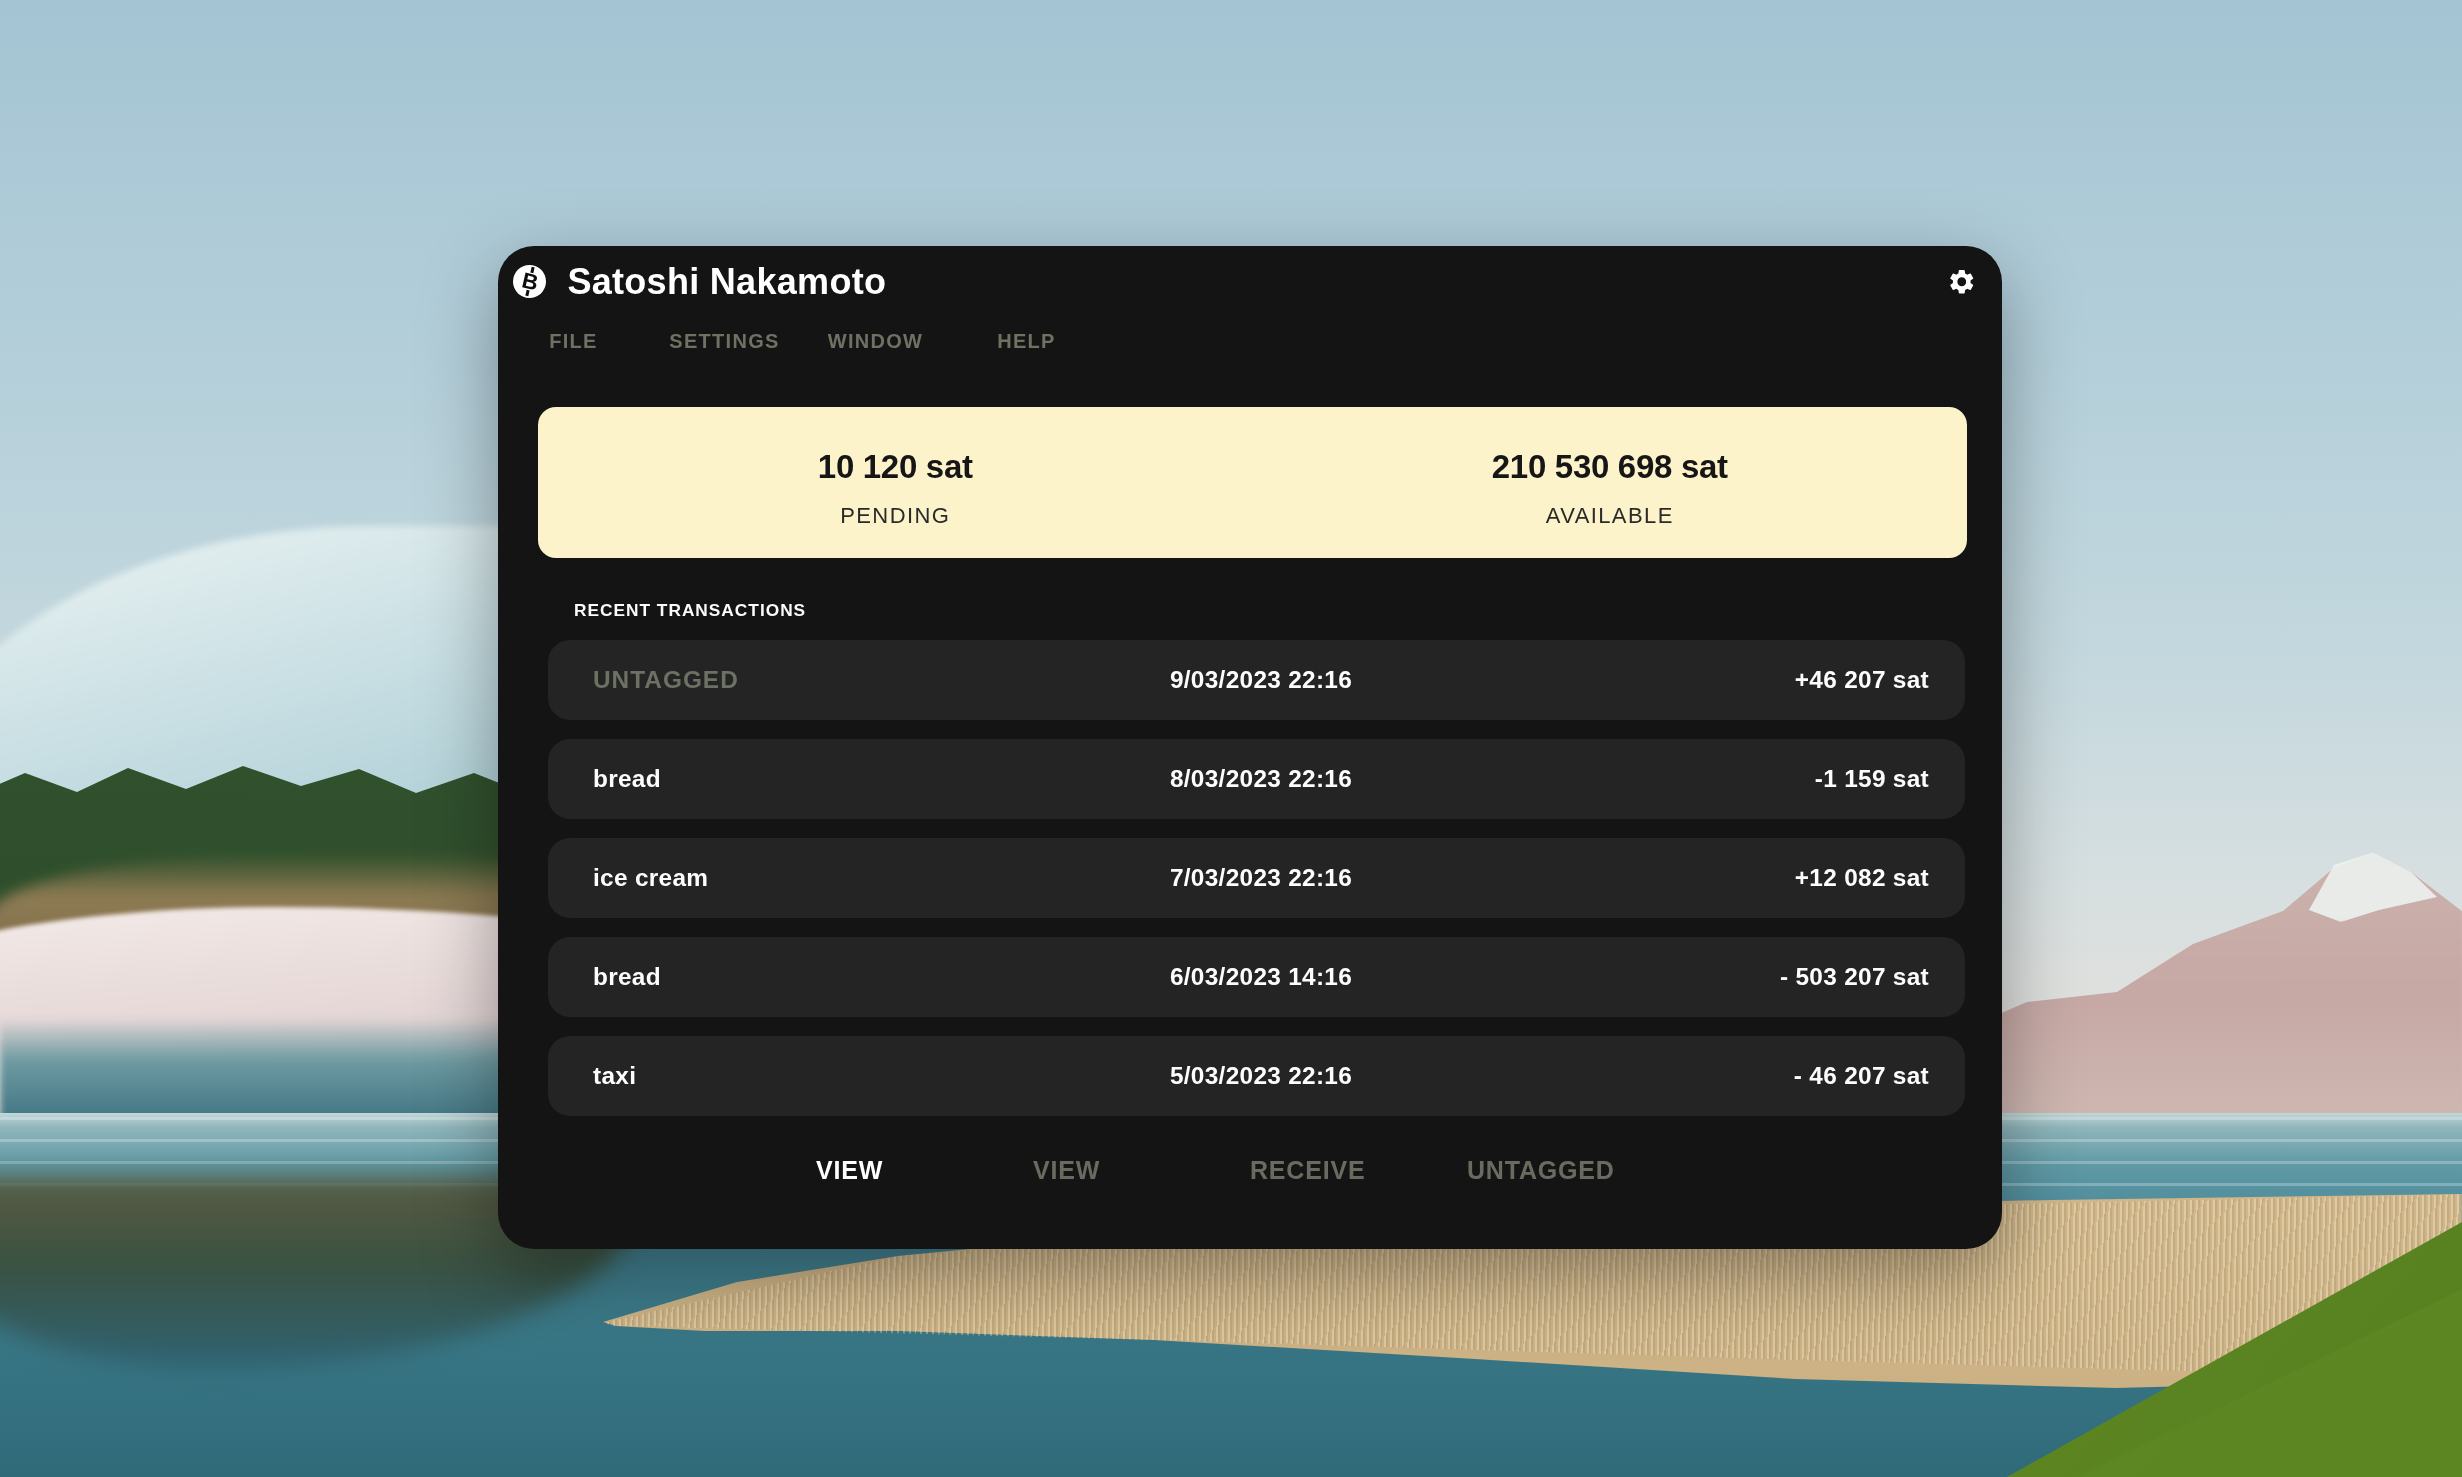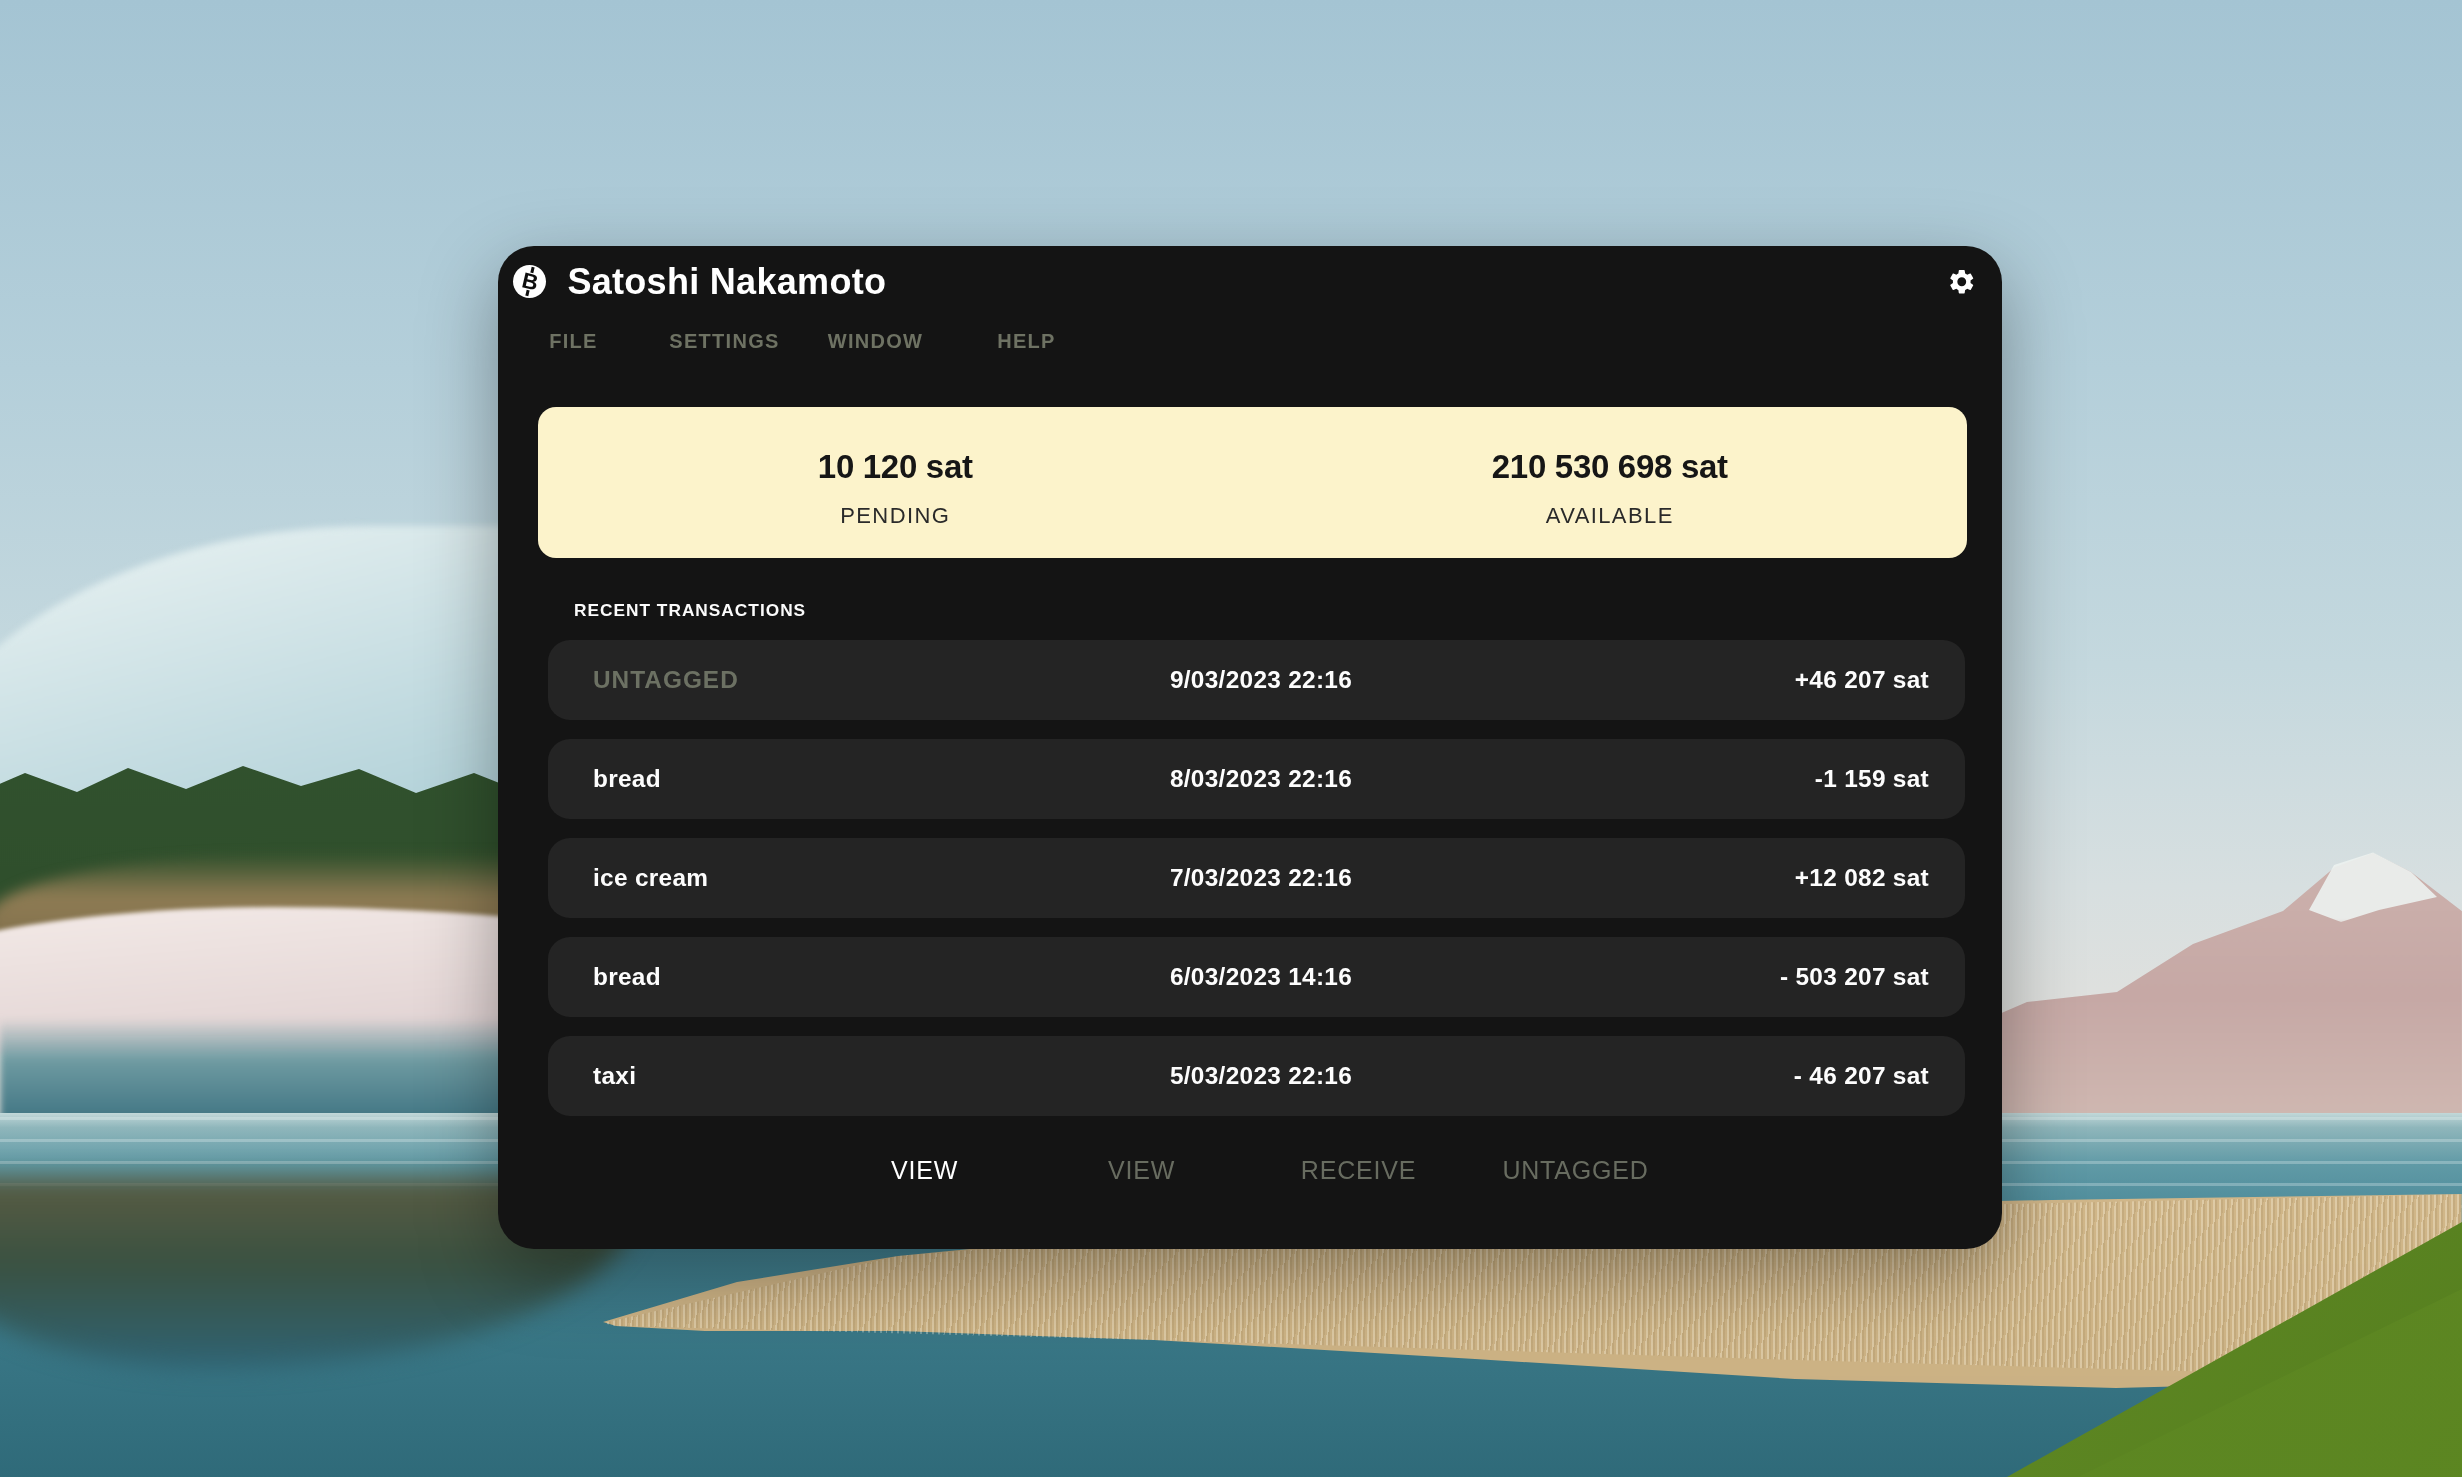--- a/index.html
+++ b/index.html
@@ -84,21 +84,21 @@
   .sec-h{margin:42px 0 0 76px;font-size:17.3px;font-weight:700;letter-spacing:1px;color:#fbfbfb;line-height:20.5px;}
   .rows{margin:19px 37px 0 50px;}
   .row{height:80px;background:#242424;border-radius:22px;margin-bottom:19px;
     display:grid;grid-template-columns:1fr auto 1fr;align-items:center;
     padding:0 36px 0 45px;font-size:24.4px;font-weight:700;cursor:pointer;}
   .row .tag{justify-self:start;color:#fdfdfd;letter-spacing:0.3px;}
   .row .tag.muted{color:#6c7163;letter-spacing:1px;}
   .row .date{justify-self:center;color:#fdfdfd;letter-spacing:0.3px;}
   .row .amt{justify-self:end;color:#fdfdfd;letter-spacing:0.3px;}
   .nav{display:flex;justify-content:center;margin-top:40px;}
-  .nav-item{width:217px;text-align:center;font-size:25px;font-weight:400;
+  .nav-item{width:217px;font-size:25px;font-weight:700;
     letter-spacing:0.8px;color:#686c60;cursor:pointer;}
   .nav-item.active{color:#ffffff;}
 </style>
 </head>
 <body>
 
 <div class="bg" style="position:absolute;inset:0;">
   <div class="sky"></div>
   <div class="far-ridge"></div>
   <div class="mtn-right"></div>

